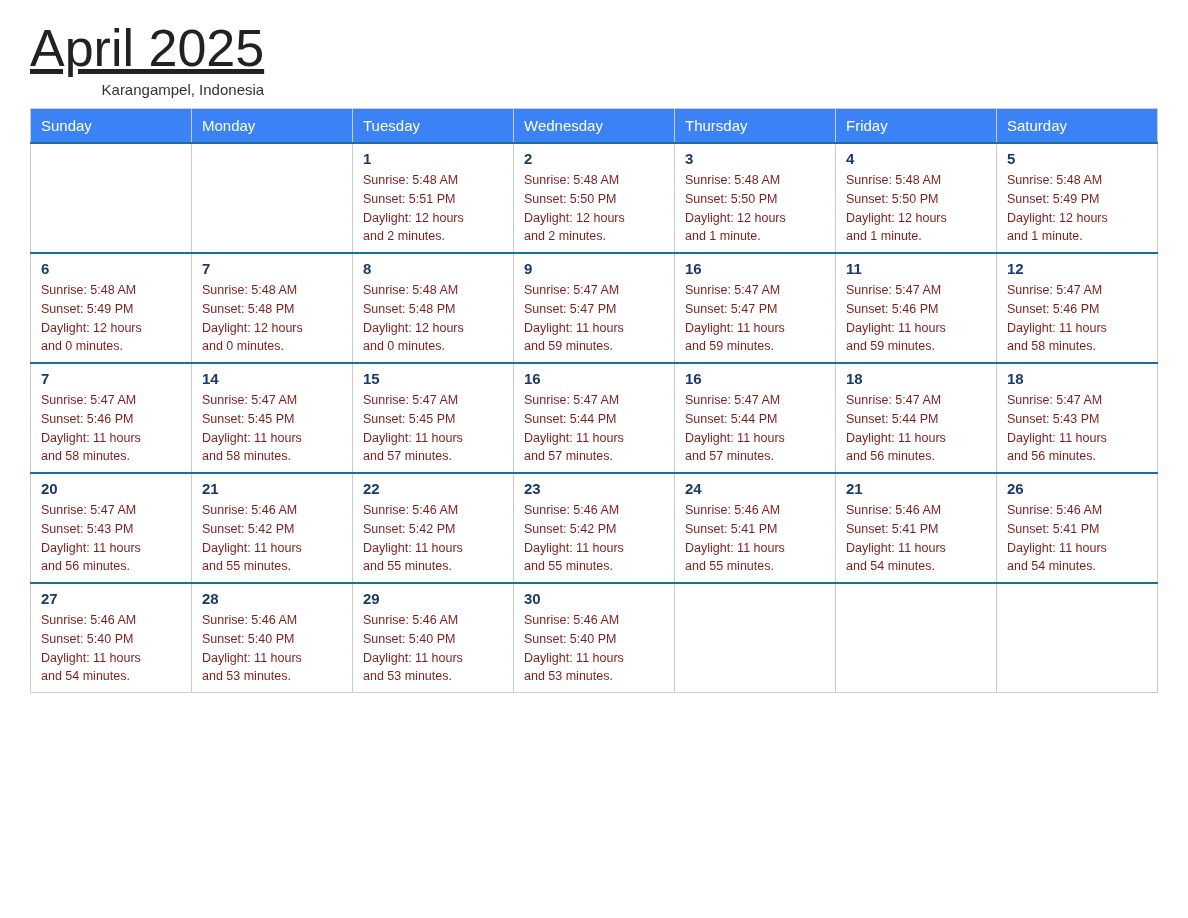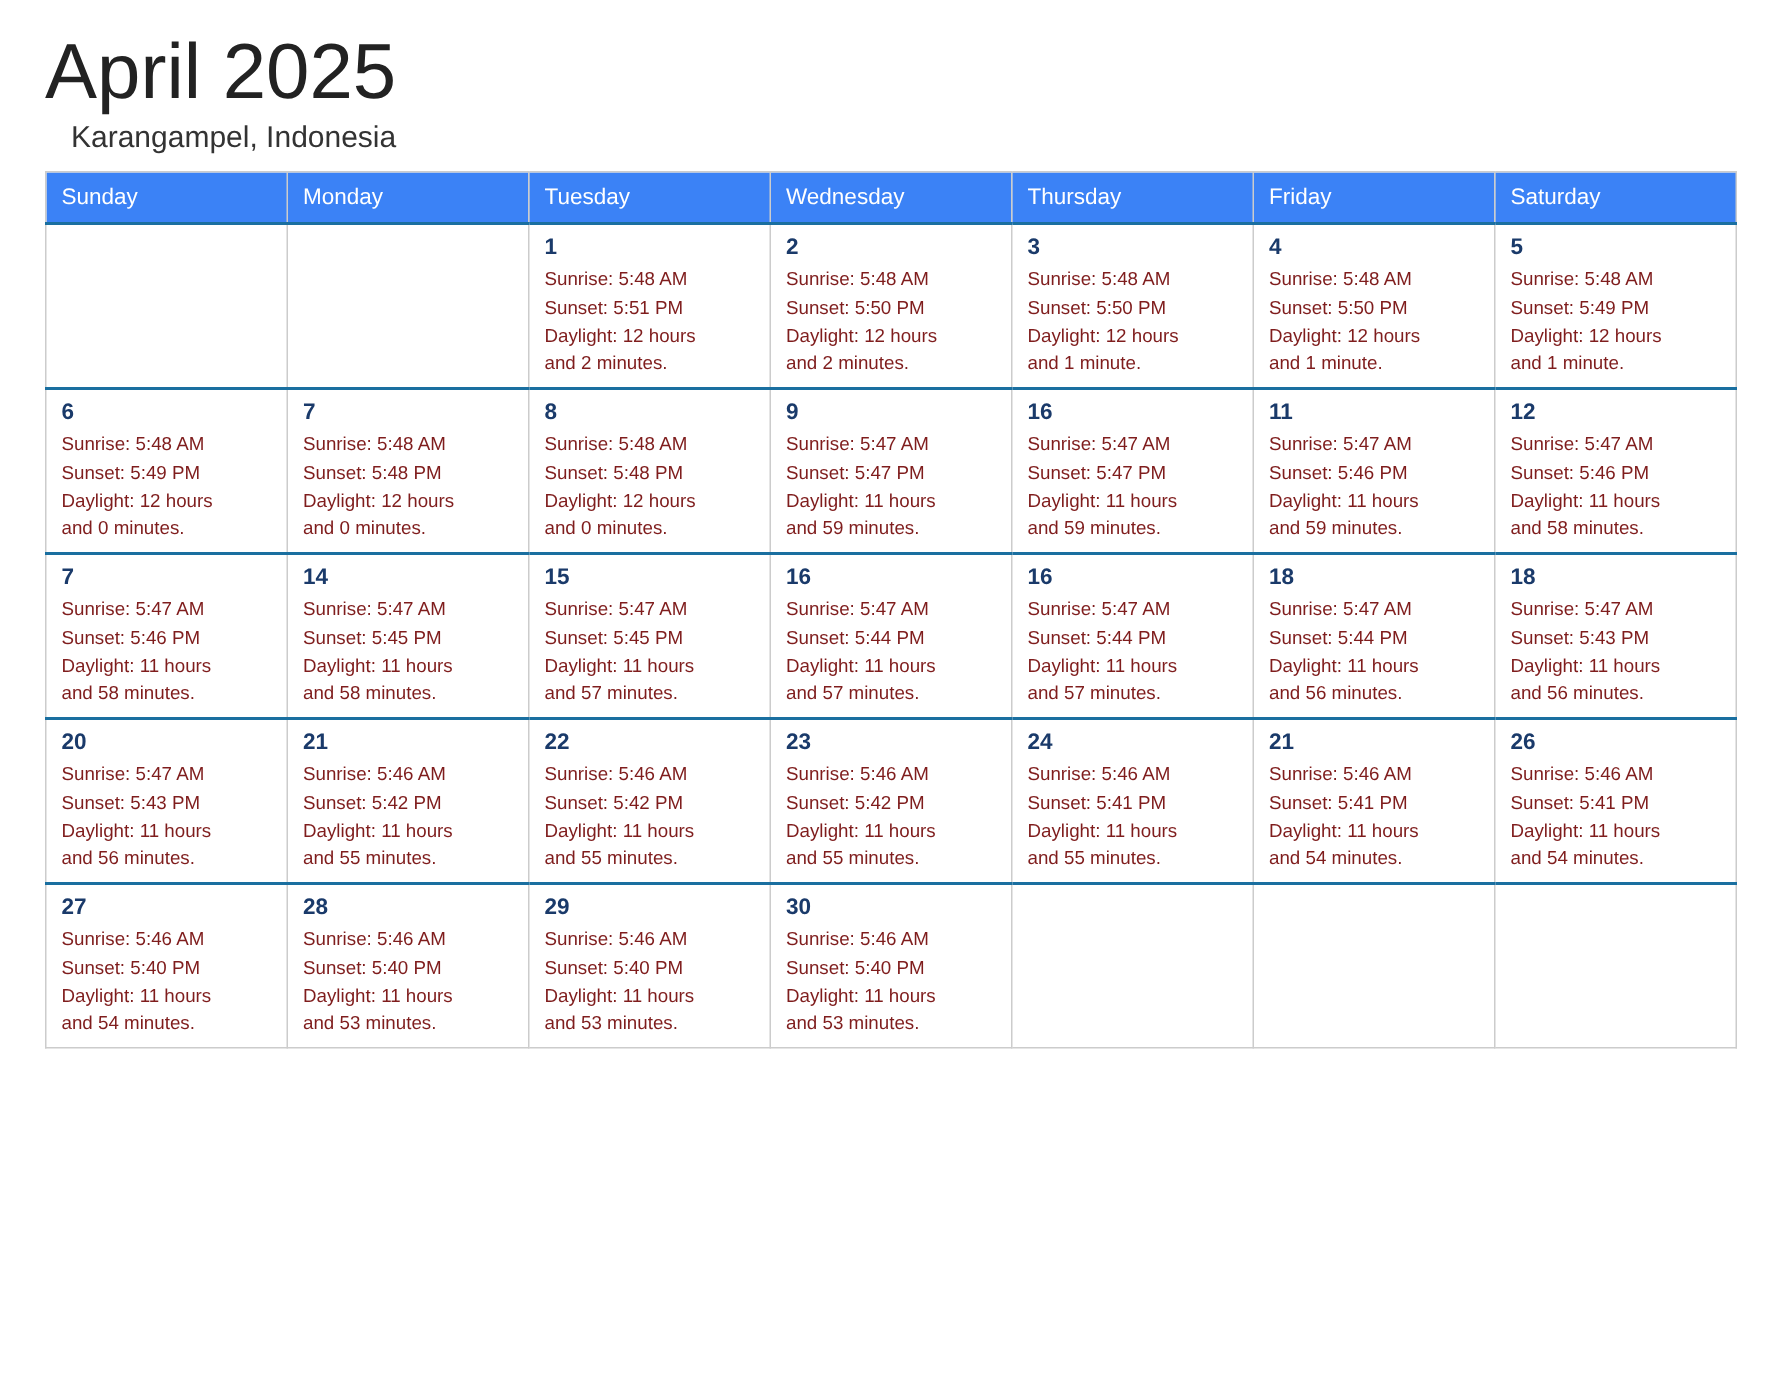--- a/index.html
+++ b/index.html
@@ -47,23 +47,24 @@
       margin-left: 2px;
     }
     .title-block {
       text-align: right;
     }
     .month-title {
       font-size: 52px;
       font-weight: normal;
       color: #222;
       line-height: 1.1;
+      text-decoration: underline;
     }
     .location {
-      font-size: 20px;
+      font-size: 15px;
       color: #333;
       margin-top: 4px;
     }
     .calendar {
       width: 100%;
       border-collapse: collapse;
       margin-top: 10px;
     }
     .calendar th {
       background-color: #3b82f6;

